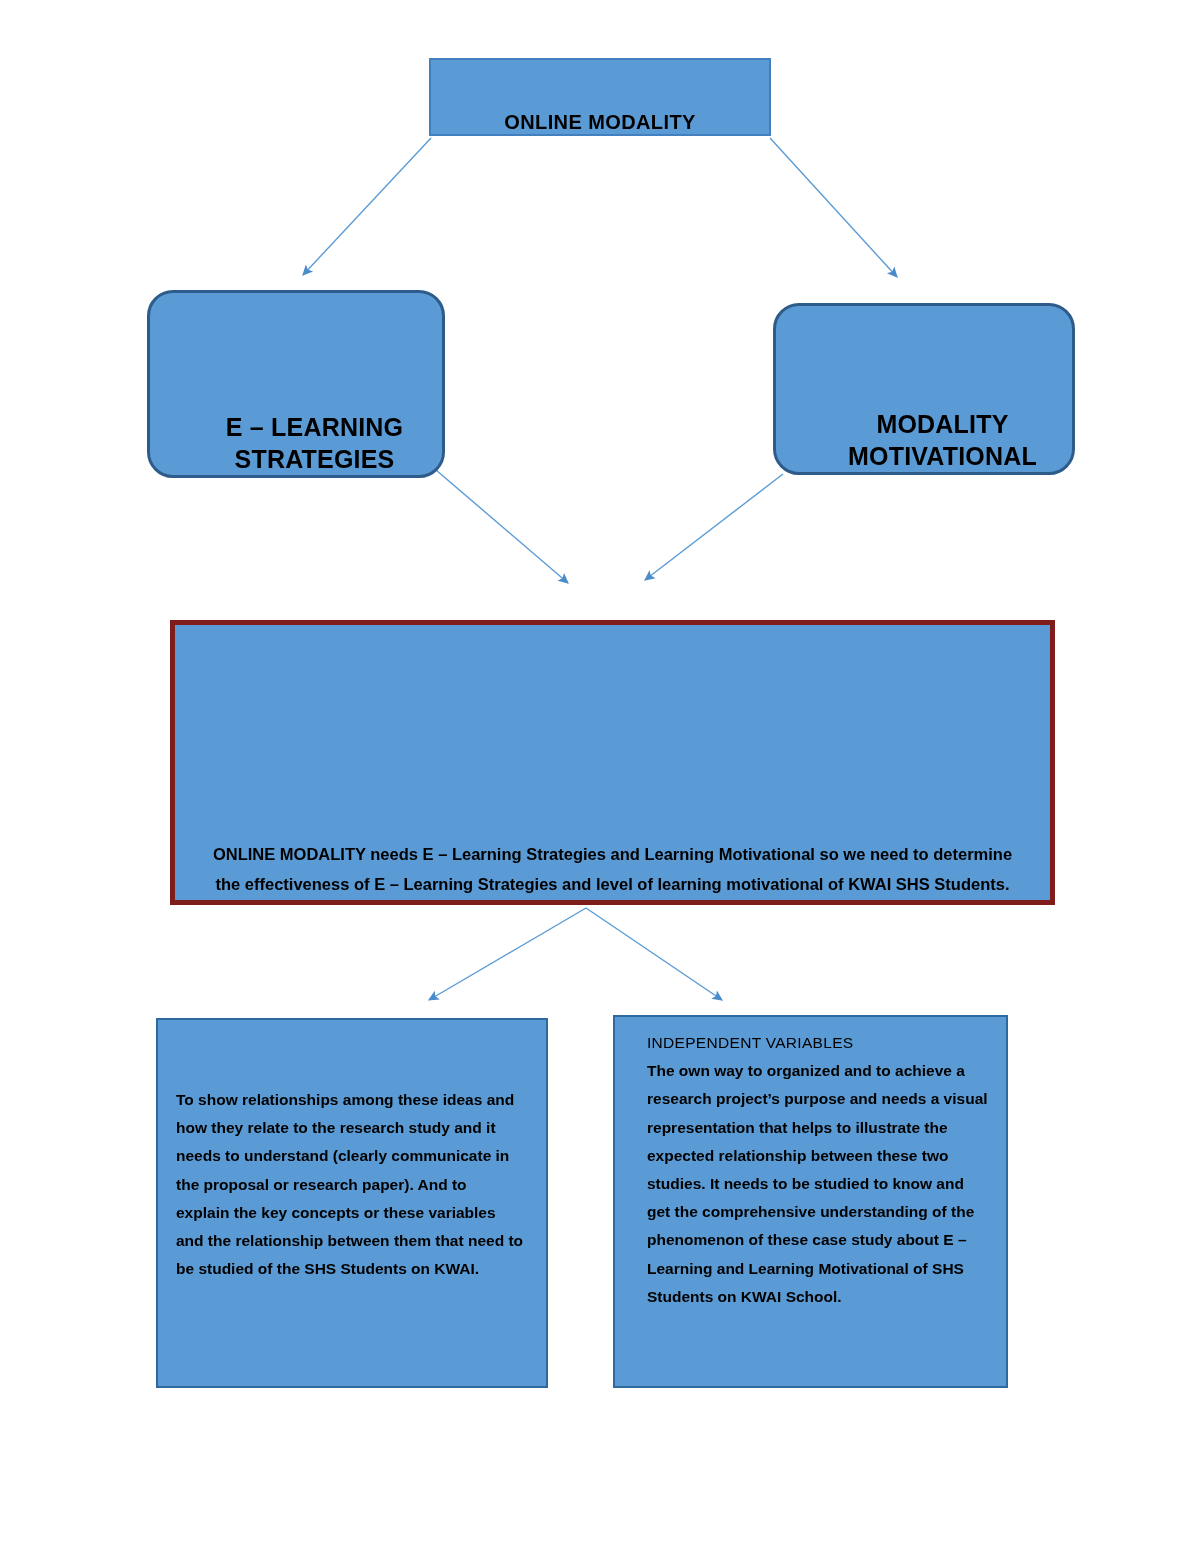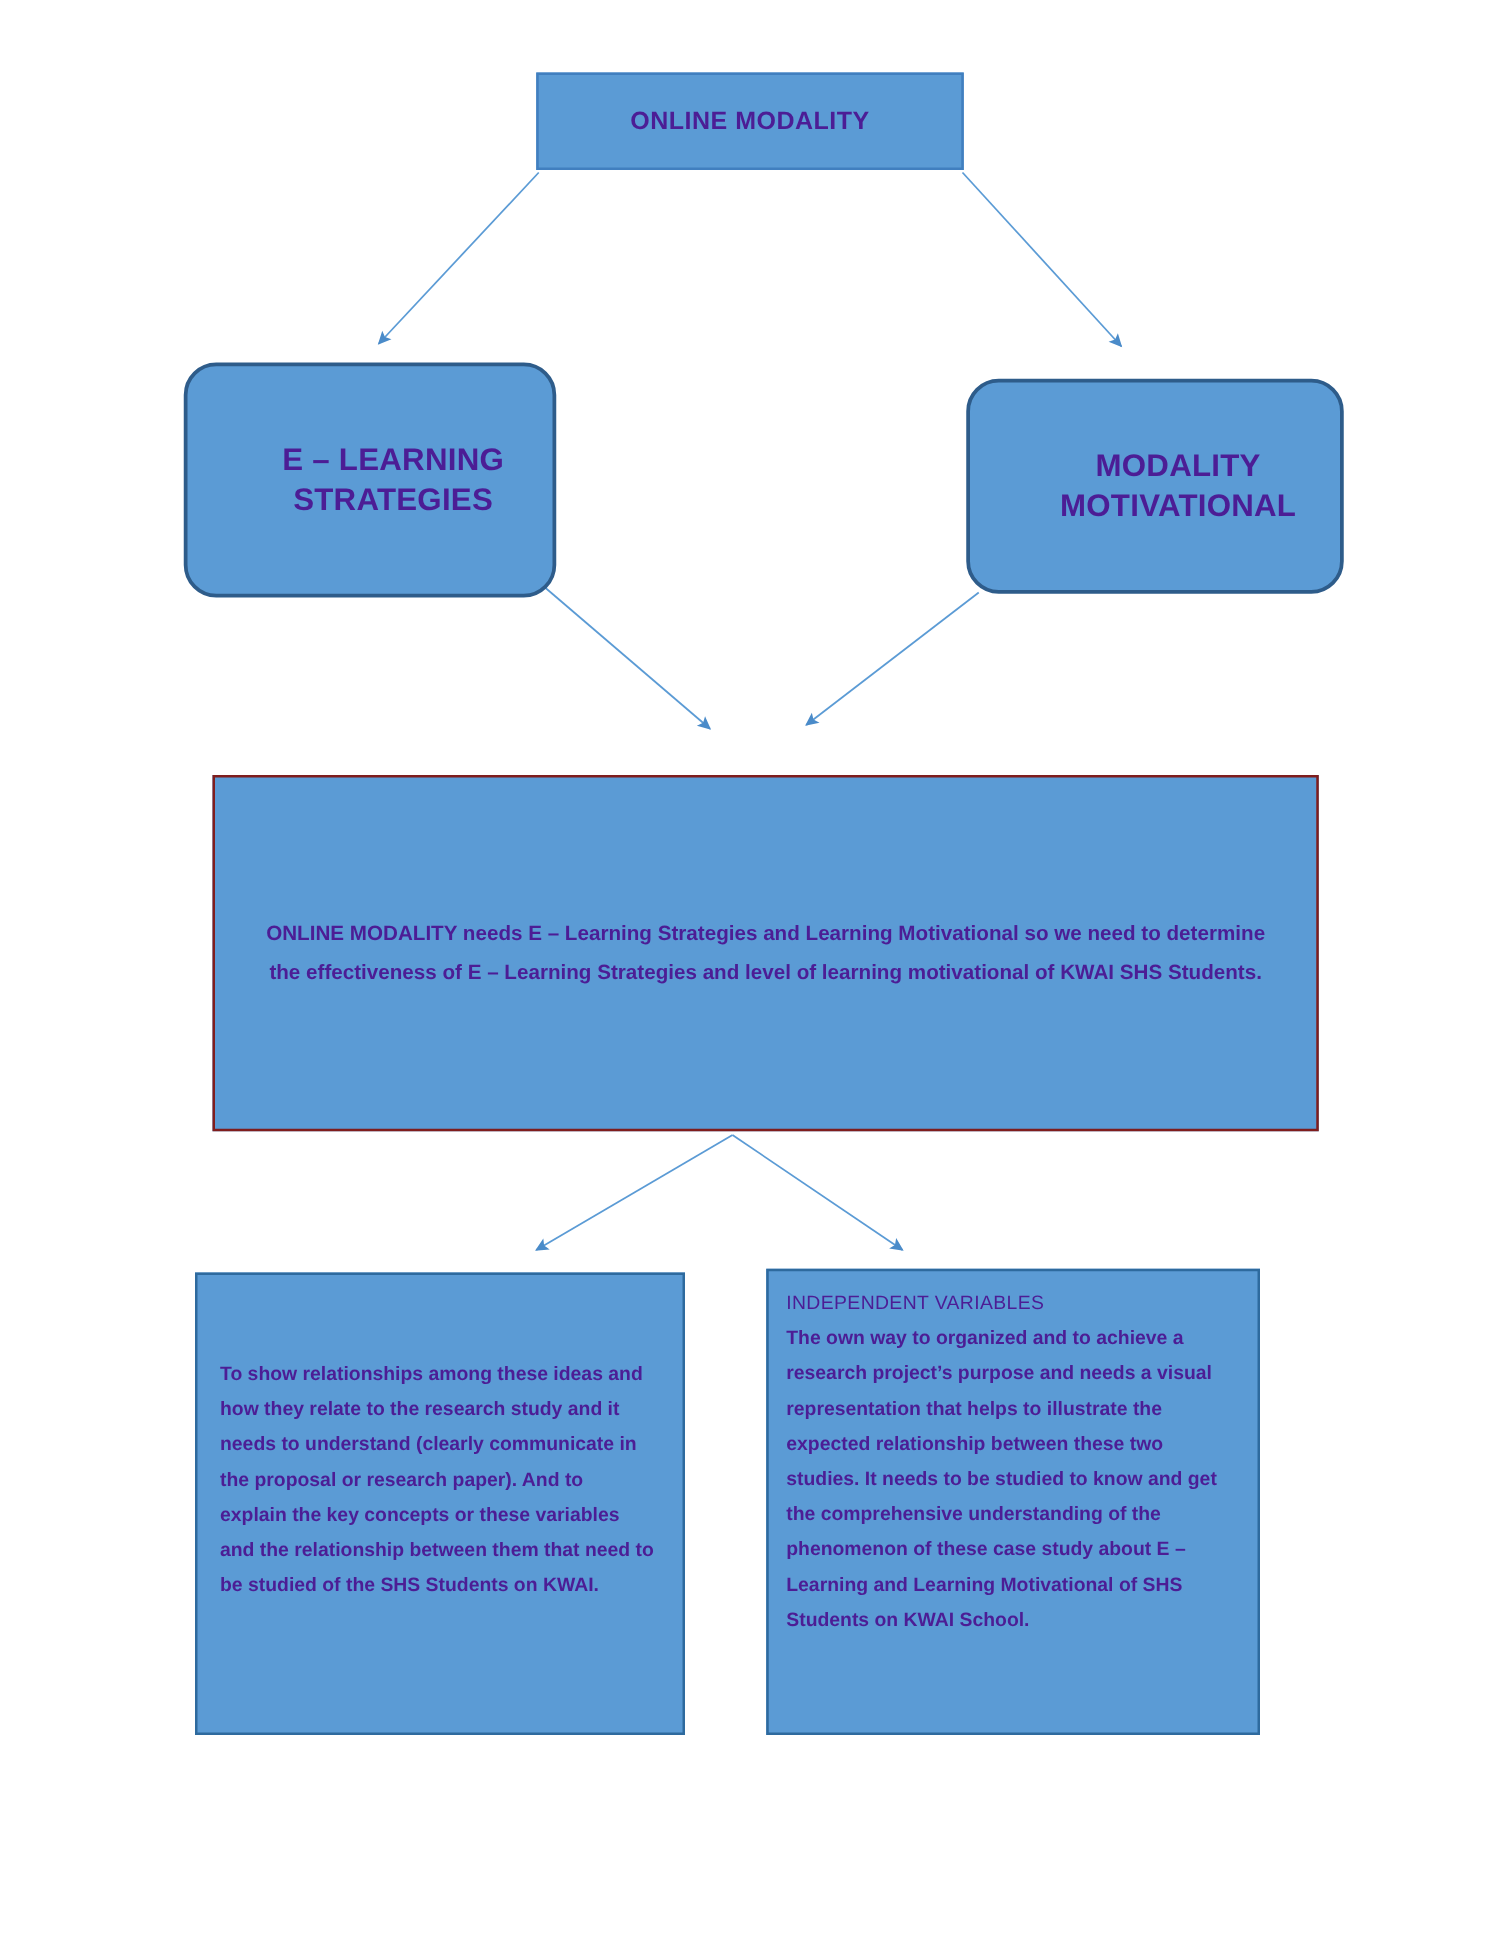--- a/index.html
+++ b/index.html
@@ -25,23 +25,23 @@
     top: 0;
     width: 1200px;
     height: 1553px;
     pointer-events: none;
   }
 
   .node {
     position: absolute;
     box-sizing: border-box;
     background: #5B9BD5;
-    color: #4c1d95;
+    color: #000000;
     display: flex;
-    align-items: center;
+    align-items: flex-end;
     justify-content: center;
     text-align: center;
   }
 
   
   .node-top {
     left: 429px;
     top: 58px;
     width: 342px;
     height: 78px;
@@ -73,21 +73,21 @@
     width: 302px;
     height: 172px;
   }
 
   
   .node-center {
     left: 170px;
     top: 620px;
     width: 885px;
     height: 285px;
-    border: 2px solid #7f1d1d;
+    border: 5px solid #7f1d1d;
     font-size: 16.5px;
     font-weight: bold;
     line-height: 1.85;
     padding: 0 28px;
   }
 
   
   .node-var {
     border: 2px solid #2E6A9E;
     display: block;
@@ -101,21 +101,21 @@
     top: 1018px;
     width: 392px;
     height: 370px;
     padding: 38px 22px 0 18px;
   }
   .node-var-right {
     left: 613px;
     top: 1015px;
     width: 395px;
     height: 373px;
-    padding: 12px 18px 0 14px;
+    padding: 12px 18px 0 32px;
   }
   .var-heading {
     letter-spacing: 0.3px;
     font-weight: 400;
   }
   .var-gap {
     height: 28px;
   }
   .var-body {
     font-weight: 700;

